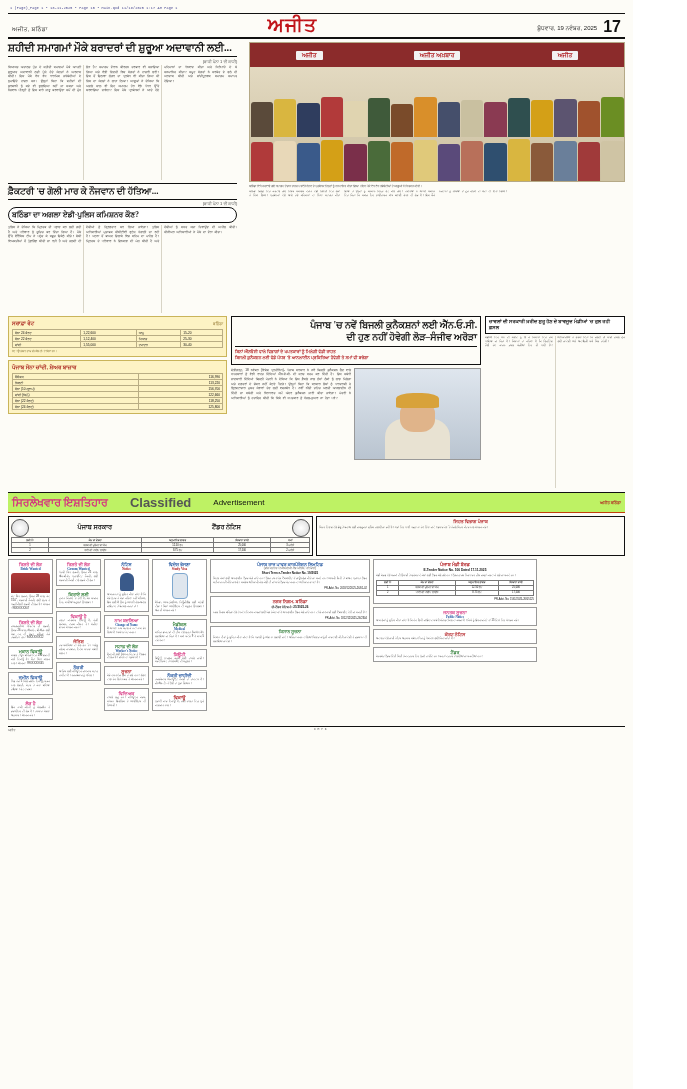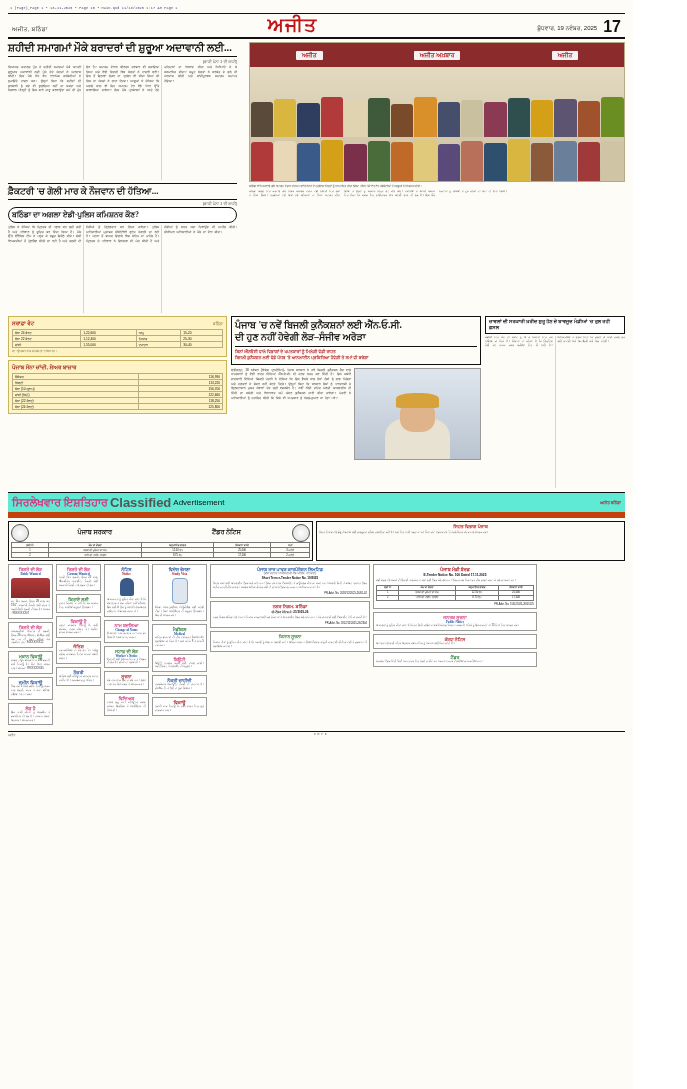--- a/index.html
+++ b/index.html
@@ -106,34 +106,34 @@
   .ad-yellow { background:#fdf3c4; border:1px solid #c9b45a; }
   .ad-pink { background:#fde7ef; border:1px solid #d78aa8; }
   .ad-blue { background:#e4effa; border:1px solid #7fa8cf; }
   .ad-green { background:#e7f4e2; border:1px solid #83b371; }
 
   .gold-title { color:#a8201a; font-weight:bold; font-size:5.5px; }
   .rate-tbl { width:100%; border-collapse:collapse; font-size:3.2px; }
   .rate-tbl td { border:.5px solid #b9ad84; padding:.5px 2px; }
 
   .big-box-head {
-    font-size:9.5px; font-weight:bold; text-align:left; color:#111;
+    font-size:9.5px; font-weight:bold; text-align:right; color:#111;
     font-family:"Liberation Serif", serif; line-height:1.25;
   }
   .bullet-line { font-size:4.3px; color:#b0181c; font-weight:bold; margin:1px 0; }
 
   .portrait {
     width:100%; height:92px; background:linear-gradient(#dfe6ee,#b9c4d0);
     border:1px solid #999; position:relative; overflow:hidden;
   }
 
   
   .classified-band {
-    margin-top:4px; border-top:1px solid #111; border-bottom:6px solid #c2410c;
-    display:flex; align-items:center; gap:2px; padding:2px 4px; background:#5eead4;
+    margin-top:4px; border-top:1px solid #111; border-bottom:1px solid #c2410c;
+    display:flex; align-items:center; gap:22px; padding:2px 4px; background:#bef264;
   }
   .cls-pink { color:#d6337f; font-weight:bold; font-size:11px; font-family:"Liberation Serif", serif;}
   .cls-grey { color:#555; font-weight:bold; font-size:13px; }
   .cls-blk { color:#111; font-size:8px; }
 
   
   .bottom { display:flex; gap:3px; margin-top:3px; }
   .bcol { border:0; }
   .cbox { border:1px solid #999; margin-bottom:3px; padding:2px; background:#fff; }
   .ch { font-size:4.6px; font-weight:bold; text-align:center; color:#d6337f; font-family:"Liberation Serif", serif;}

